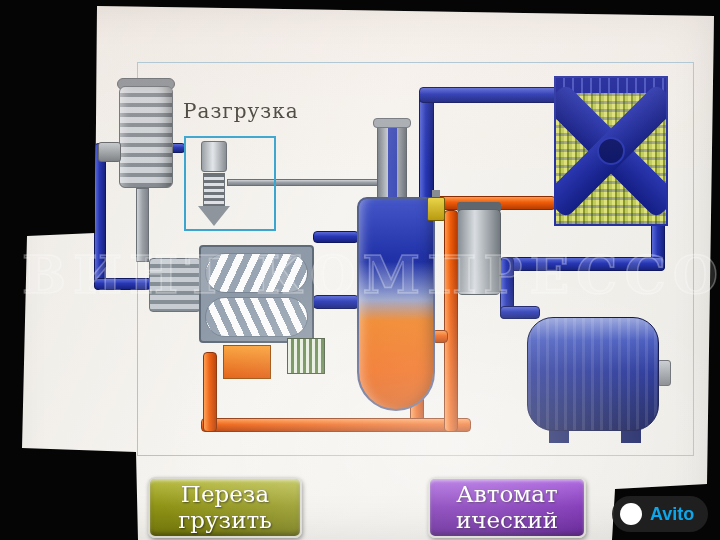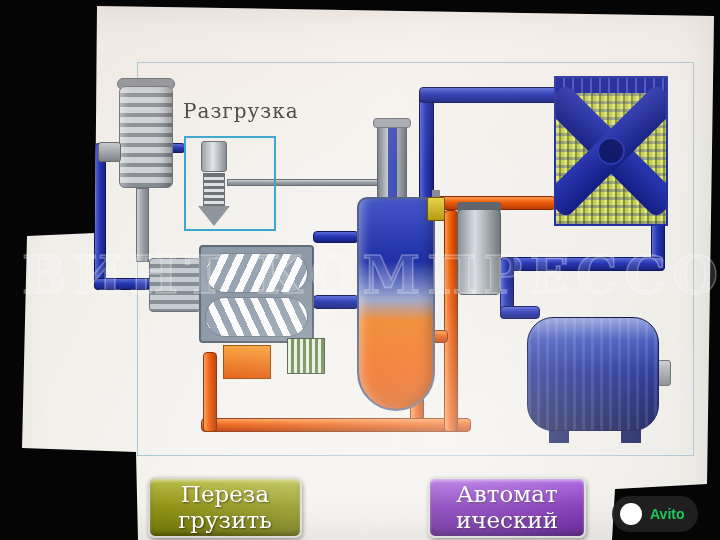--- a/index.html
+++ b/index.html
@@ -31,21 +31,21 @@
   .btn{position:absolute;top:477px;height:61px;border-radius:7px;border:2px solid #d8d8d0;display:flex;flex-direction:column;align-items:center;justify-content:center;line-height:1.12;font-family:"DejaVu Serif",serif;font-size:23px;color:#fff;text-shadow:1px 1px 2px rgba(0,0,0,.55);box-shadow:inset 0 2px 3px rgba(255,255,255,.45),inset 0 -3px 4px rgba(0,0,0,.3),1px 2px 4px rgba(0,0,0,.4);box-sizing:border-box;z-index:10;cursor:pointer;}
   #btn-reload{left:148px;width:154px;background:linear-gradient(180deg,#b9bd44,#8f9316 48%,#6f730c);}
   #btn-auto{left:428px;width:158px;background:linear-gradient(180deg,#9a44d8,#6d16ac 48%,#4e0886);}
   
   .glare{position:absolute;inset:0;z-index:30;pointer-events:none;
     background:radial-gradient(60% 50% at 62% 82%,rgba(255,255,255,.42),rgba(255,255,255,0) 70%),
                linear-gradient(180deg,rgba(246,216,206,.18),rgba(255,255,255,0) 32%);}
   .watermark{position:absolute;left:22px;top:244px;z-index:40;font-family:"DejaVu Serif",serif;font-weight:bold;font-size:52px;letter-spacing:7px;color:rgba(255,255,255,.13);-webkit-text-stroke:1.5px rgba(255,255,255,.30);pointer-events:none;white-space:nowrap;}
   .avito{position:absolute;left:612px;top:496px;height:36px;display:flex;align-items:center;gap:8px;background:rgba(34,34,34,.92);border-radius:18px;padding:0 14px 0 8px;z-index:60;}
   .avito-circle{width:22px;height:22px;border-radius:50%;background:#fff;}
-  .avito-text{font-family:"Liberation Sans",sans-serif;font-size:14px;color:#22c55e;font-weight:bold;}
+  .avito-text{font-family:"Liberation Sans",sans-serif;font-size:18px;color:#0ea5e9;font-weight:bold;}
 </style>
 </head>
 <body>
 
 <div id="photo">
 
   <div id="screen">
 
     <div id="panel"></div>
 

